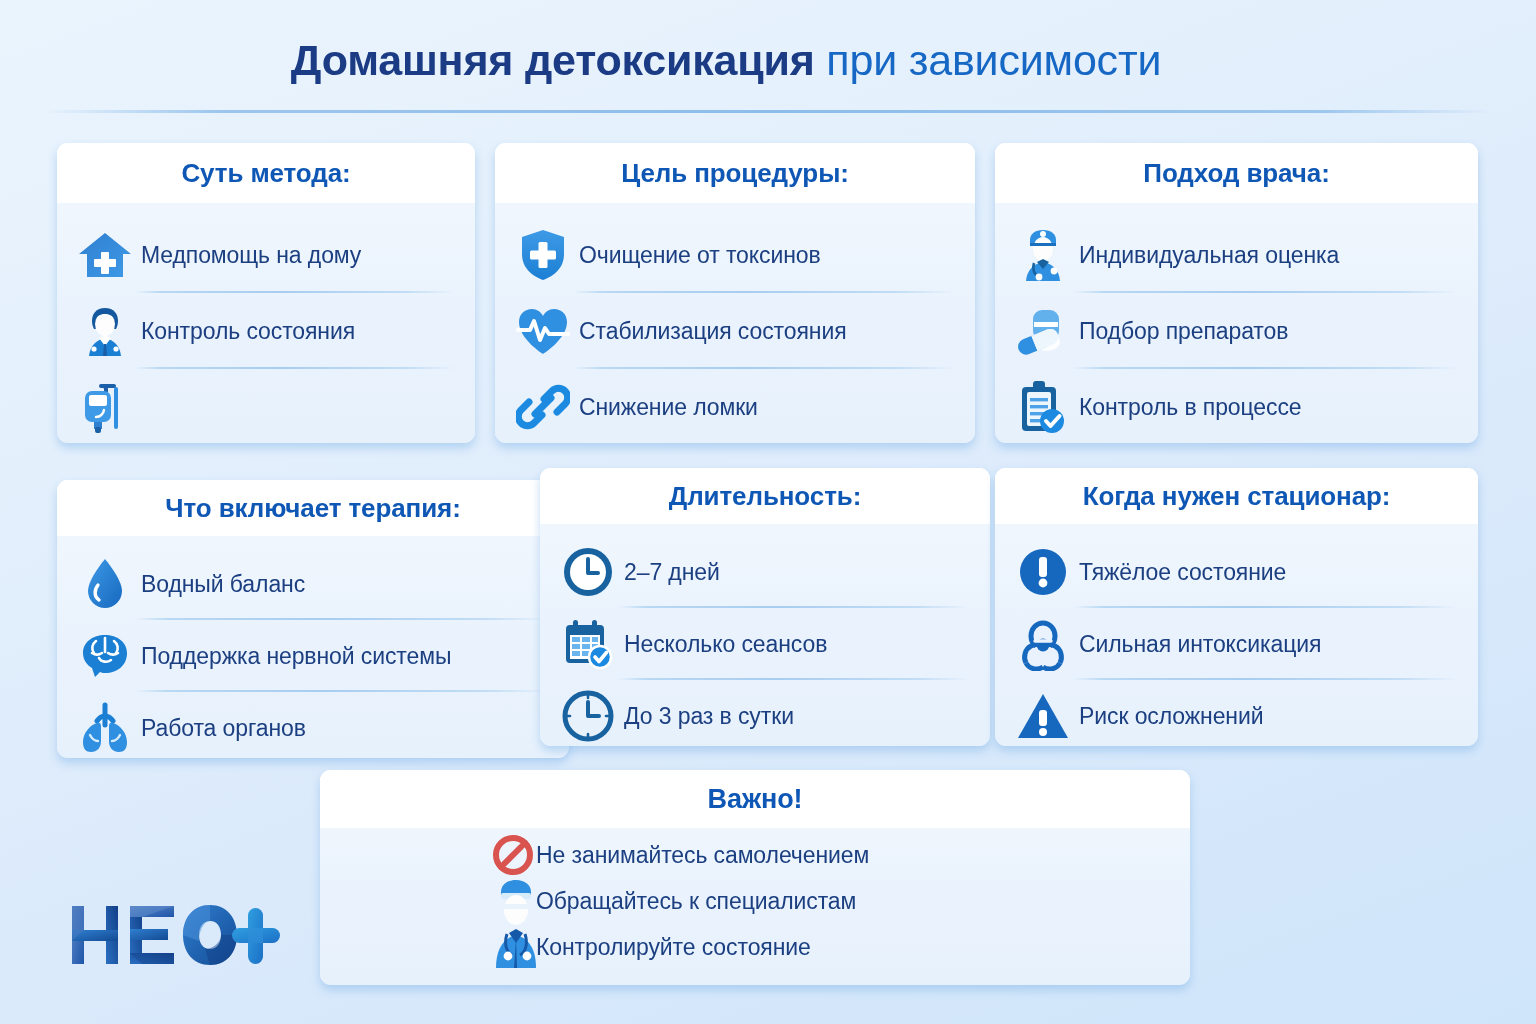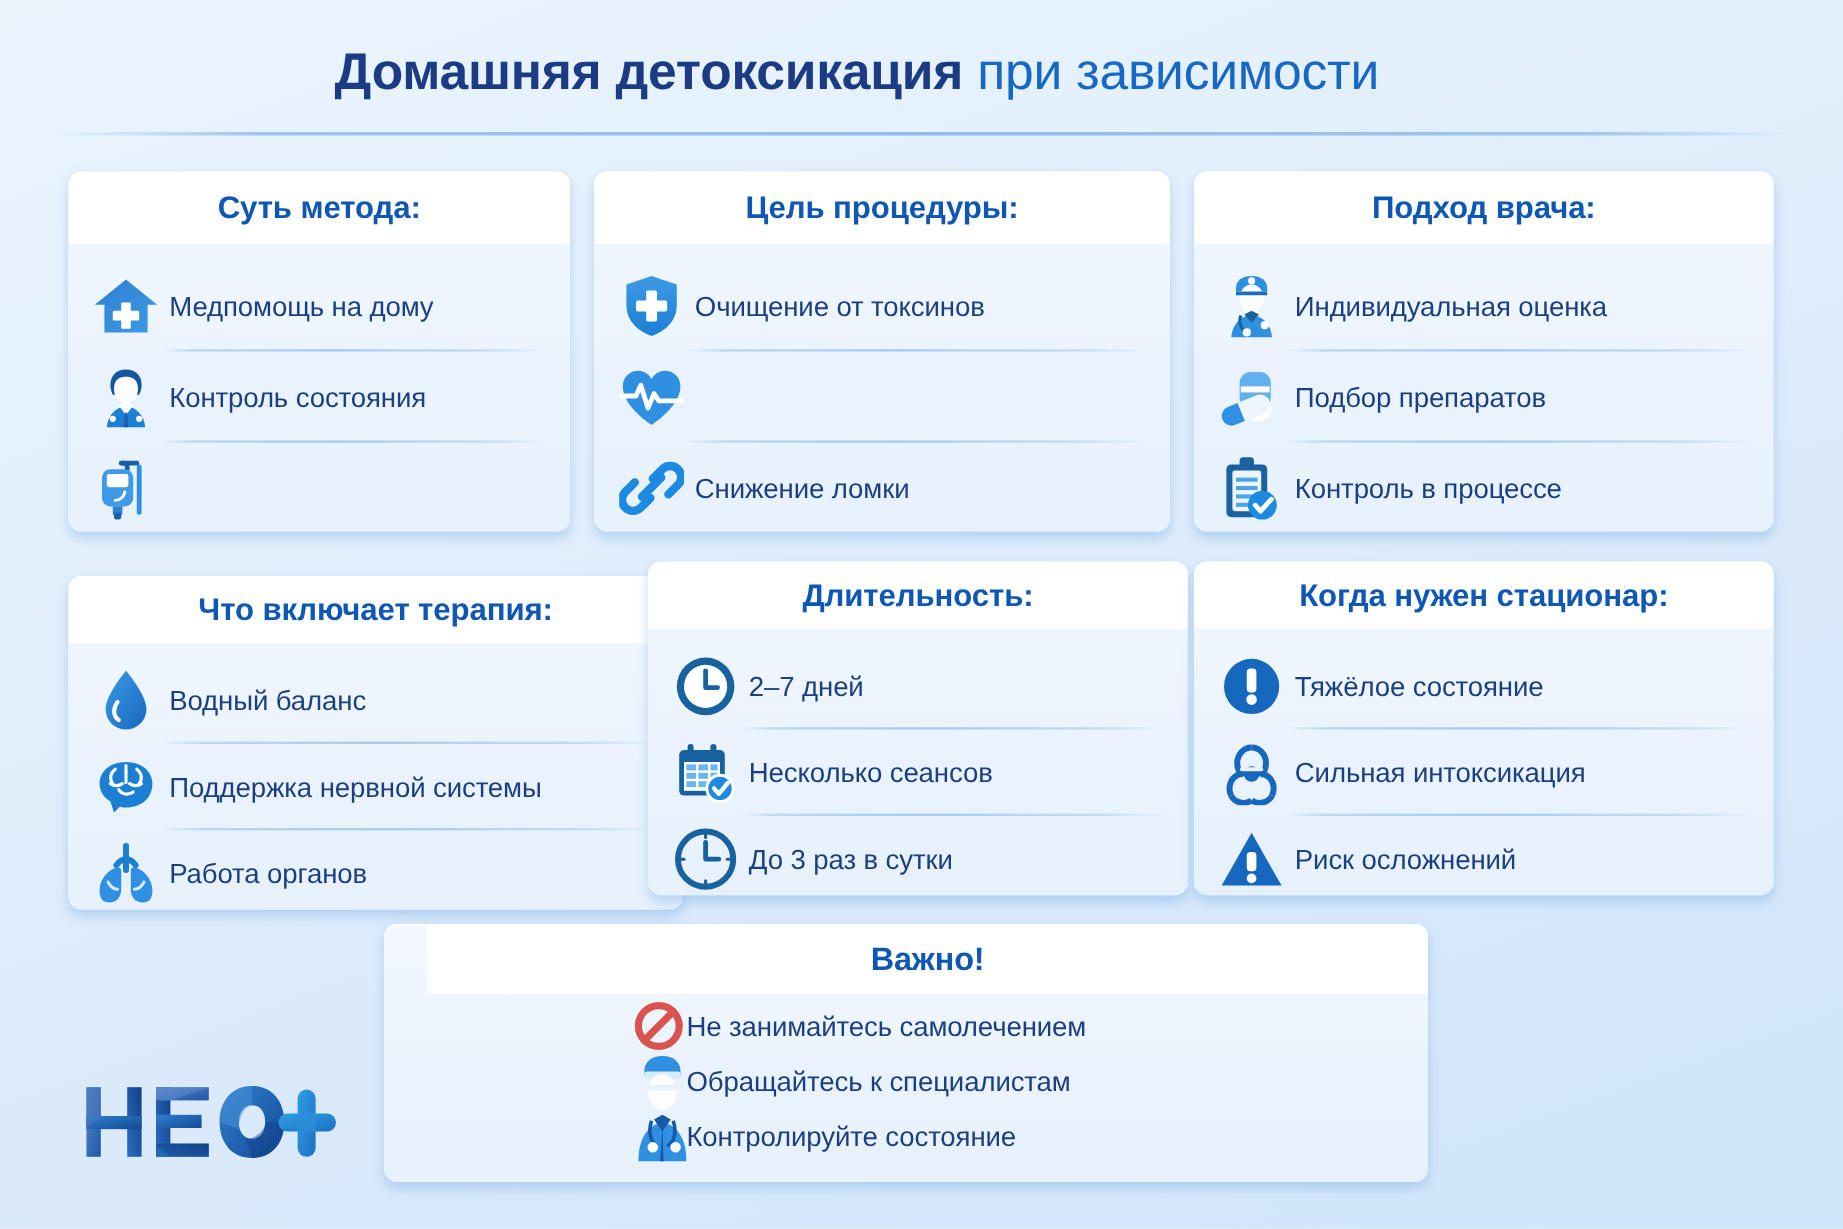--- a/index.html
+++ b/index.html
@@ -5,21 +5,21 @@
 <style>
   * { margin:0; padding:0; box-sizing:border-box; }
   html,body { width:1536px; height:1024px; }
   body {
     font-family:"Liberation Sans","DejaVu Sans",sans-serif;
     background:linear-gradient(160deg,#eaf4fd 0%,#e4f0fc 28%,#dbeafb 60%,#cfe5fa 100%);
     position:relative; overflow:hidden;
   }
 
   
-  #title-bar { position:absolute; left:4px; top:36px; width:1420px; text-align:center; }
+  #title-bar { position:absolute; left:16px; top:36px; width:1420px; text-align:center; }
   #title-bar .t-main {
     font-size:43px; font-weight:bold; color:#1b3c85; letter-spacing:-0.2px;
     font-stretch:condensed;
   }
   #title-bar .t-sub {
     font-size:43px; font-weight:normal; color:#1668c4; letter-spacing:-0.2px;
   }
   #title-rule {
     position:absolute; left:44px; top:110px; width:1448px; height:3px;
     background:linear-gradient(90deg,rgba(150,195,238,0) 0%,#9cc6ee 12%,#8dbdea 50%,#9cc6ee 88%,rgba(150,195,238,0) 100%);
@@ -63,21 +63,21 @@
 
   
   #card-includes { left:57px;  top:480px; width:512px; height:278px; }
   #card-duration { left:540px; top:468px; width:450px; height:278px; }
   #card-inpatient{ left:995px; top:468px; width:483px; height:278px; }
   #card-includes .card-head, #card-duration .card-head, #card-inpatient .card-head { height:56px; }
   #card-includes .row, #card-duration .row, #card-inpatient .row { height:72px; }
 
   
   #card-important {
-    left:320px; top:770px; width:870px; height:215px;padding-left:36px;
+    left:320px; top:770px; width:870px; height:215px;
   }
   #card-important .card-head { height:58px; }
   #card-important .card-head .htxt { font-size:27px; }
   #imp-rows { position:relative; padding-top:4px; }
   #imp-rows .row { height:46px; justify-content:flex-start; padding-left:160px; }
   #imp-rows .row .lbl { font-size:23px; padding-left:0; }
   #imp-rows .row .ic { position:absolute; left:170px; width:46px; min-width:46px; }
   #imp-rows .row.has-icon .lbl { margin-left:56px;text-align:center; }
 
   
@@ -179,20 +179,21 @@
       <span class="divider"></span>
     </div>
 
     <div class="row">
       <span class="ic">
         <svg width="54" height="50" viewBox="0 0 54 50">
           <path d="M27 48S3 33 3 16C3 8 9 3 16 3c5 0 9 3 11 7 2-4 6-7 11-7 7 0 13 5 13 13 0 17-24 32-24 32z" fill="#2f8fe0"></path>
           <path d="M2 24h12l4-9 6 19 5-12 4 6h19" stroke="#fff" stroke-width="4" fill="none" stroke-linejoin="round" stroke-linecap="round"></path>
         </svg>
       </span>
+      <span class="lbl">Стабилизация состояния</span>
       <span class="divider"></span>
     </div>
 
     <div class="row">
       <span class="ic">
         <svg width="54" height="52" viewBox="0 0 54 52">
           <g stroke="#1b8ae0" stroke-width="7" fill="none" stroke-linecap="round">
             <path d="M20 32 L12 40a9 9 0 0 1-13-13l8-8" transform="translate(6,2)"></path>
             <path d="M34 20 L42 12a9 9 0 0 1 13 13l-8 8" transform="translate(-6,-2)"></path>
             <path d="M19 33 L35 17"></path>

